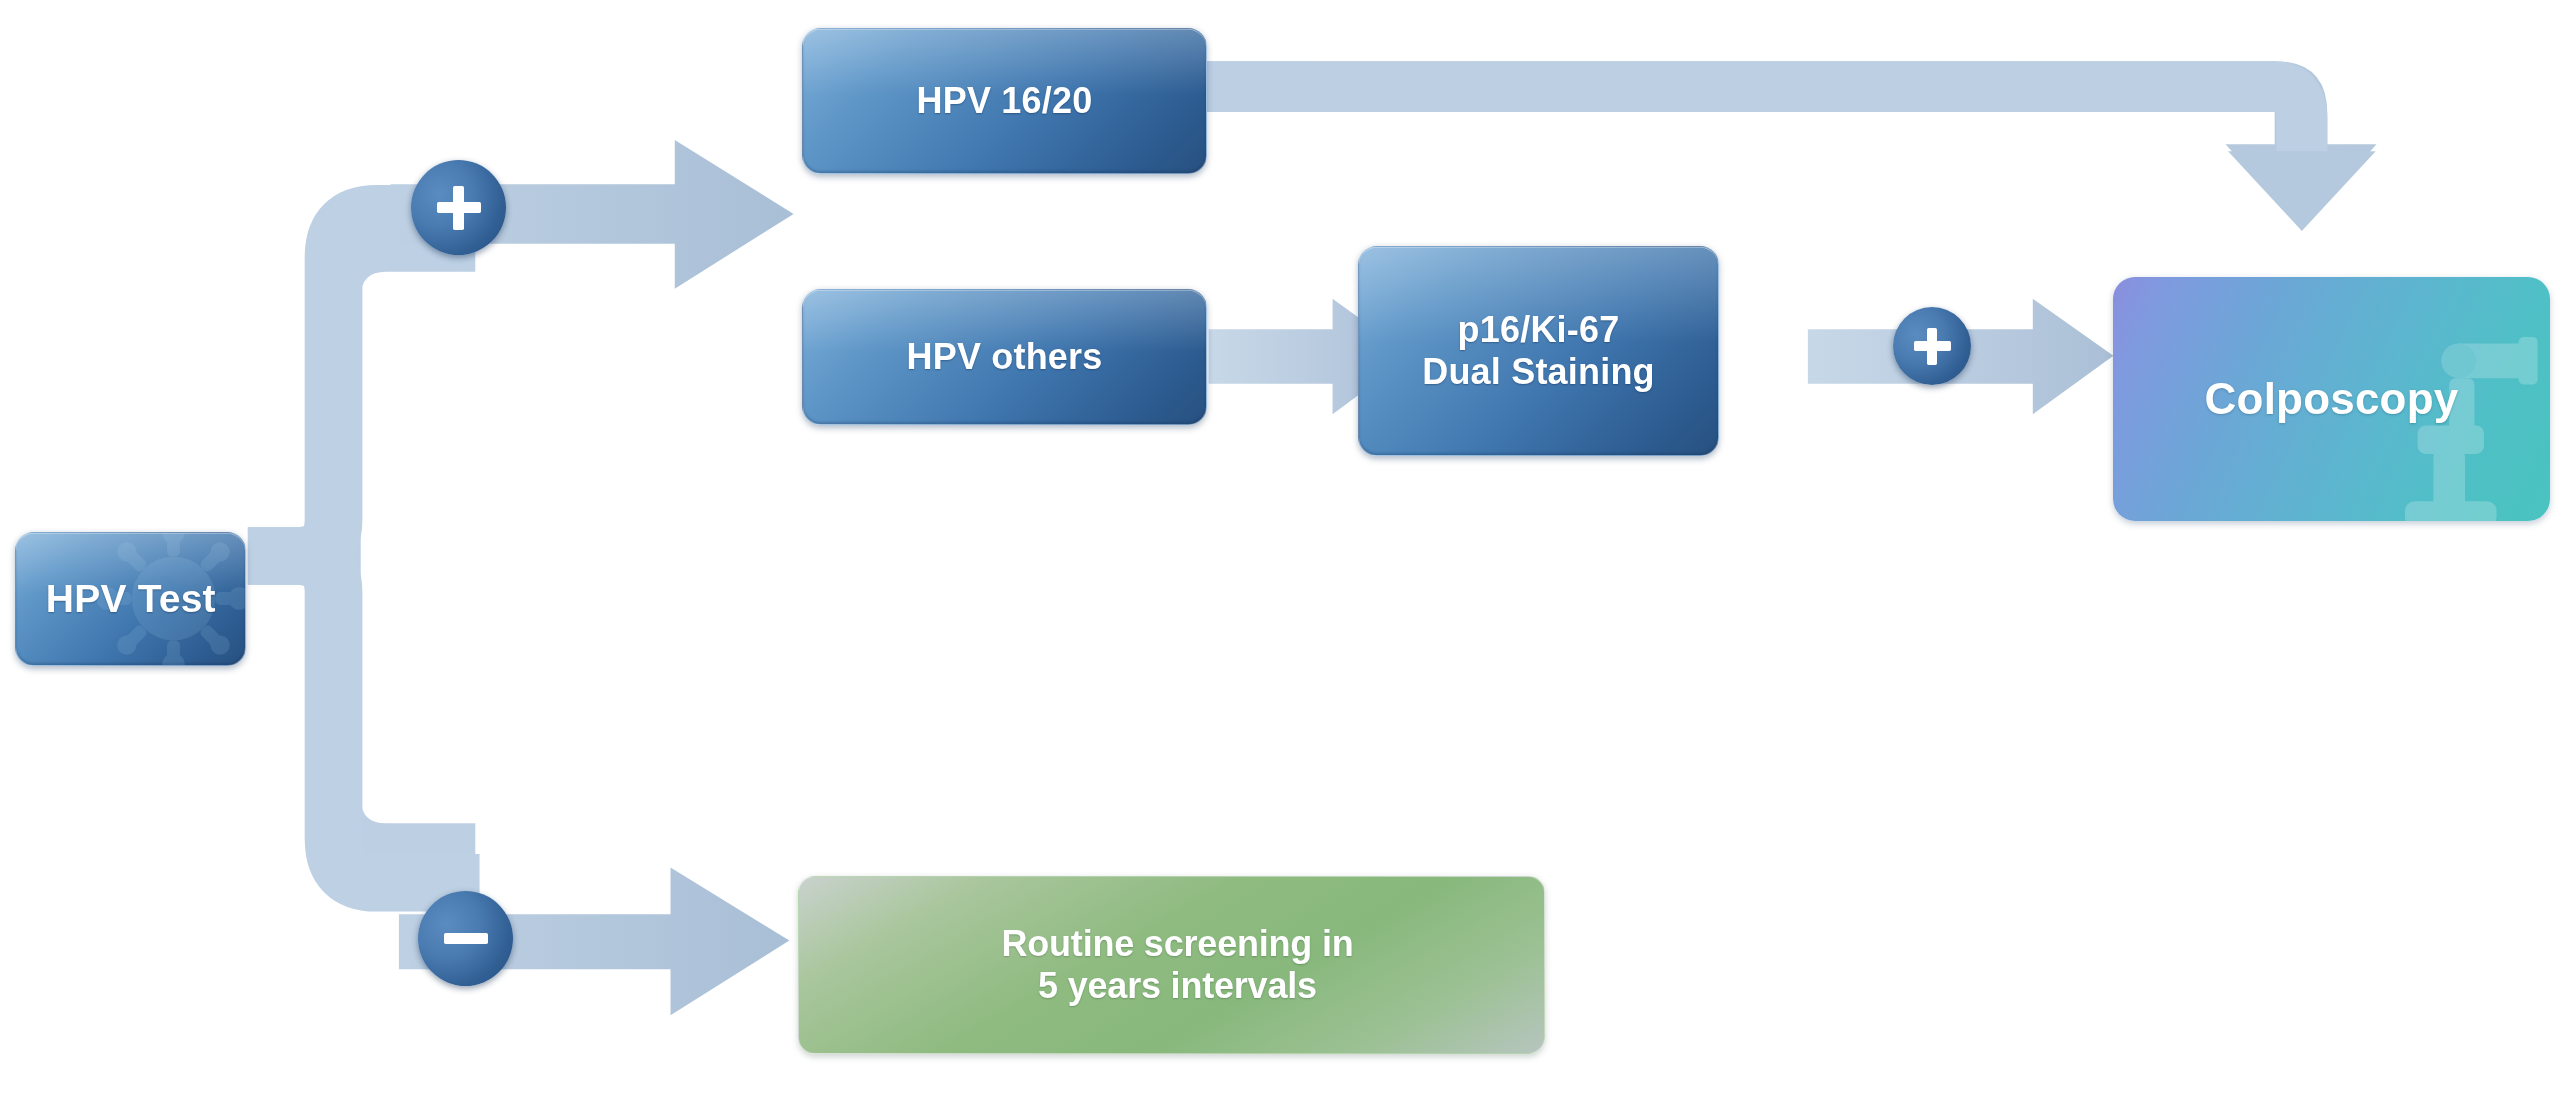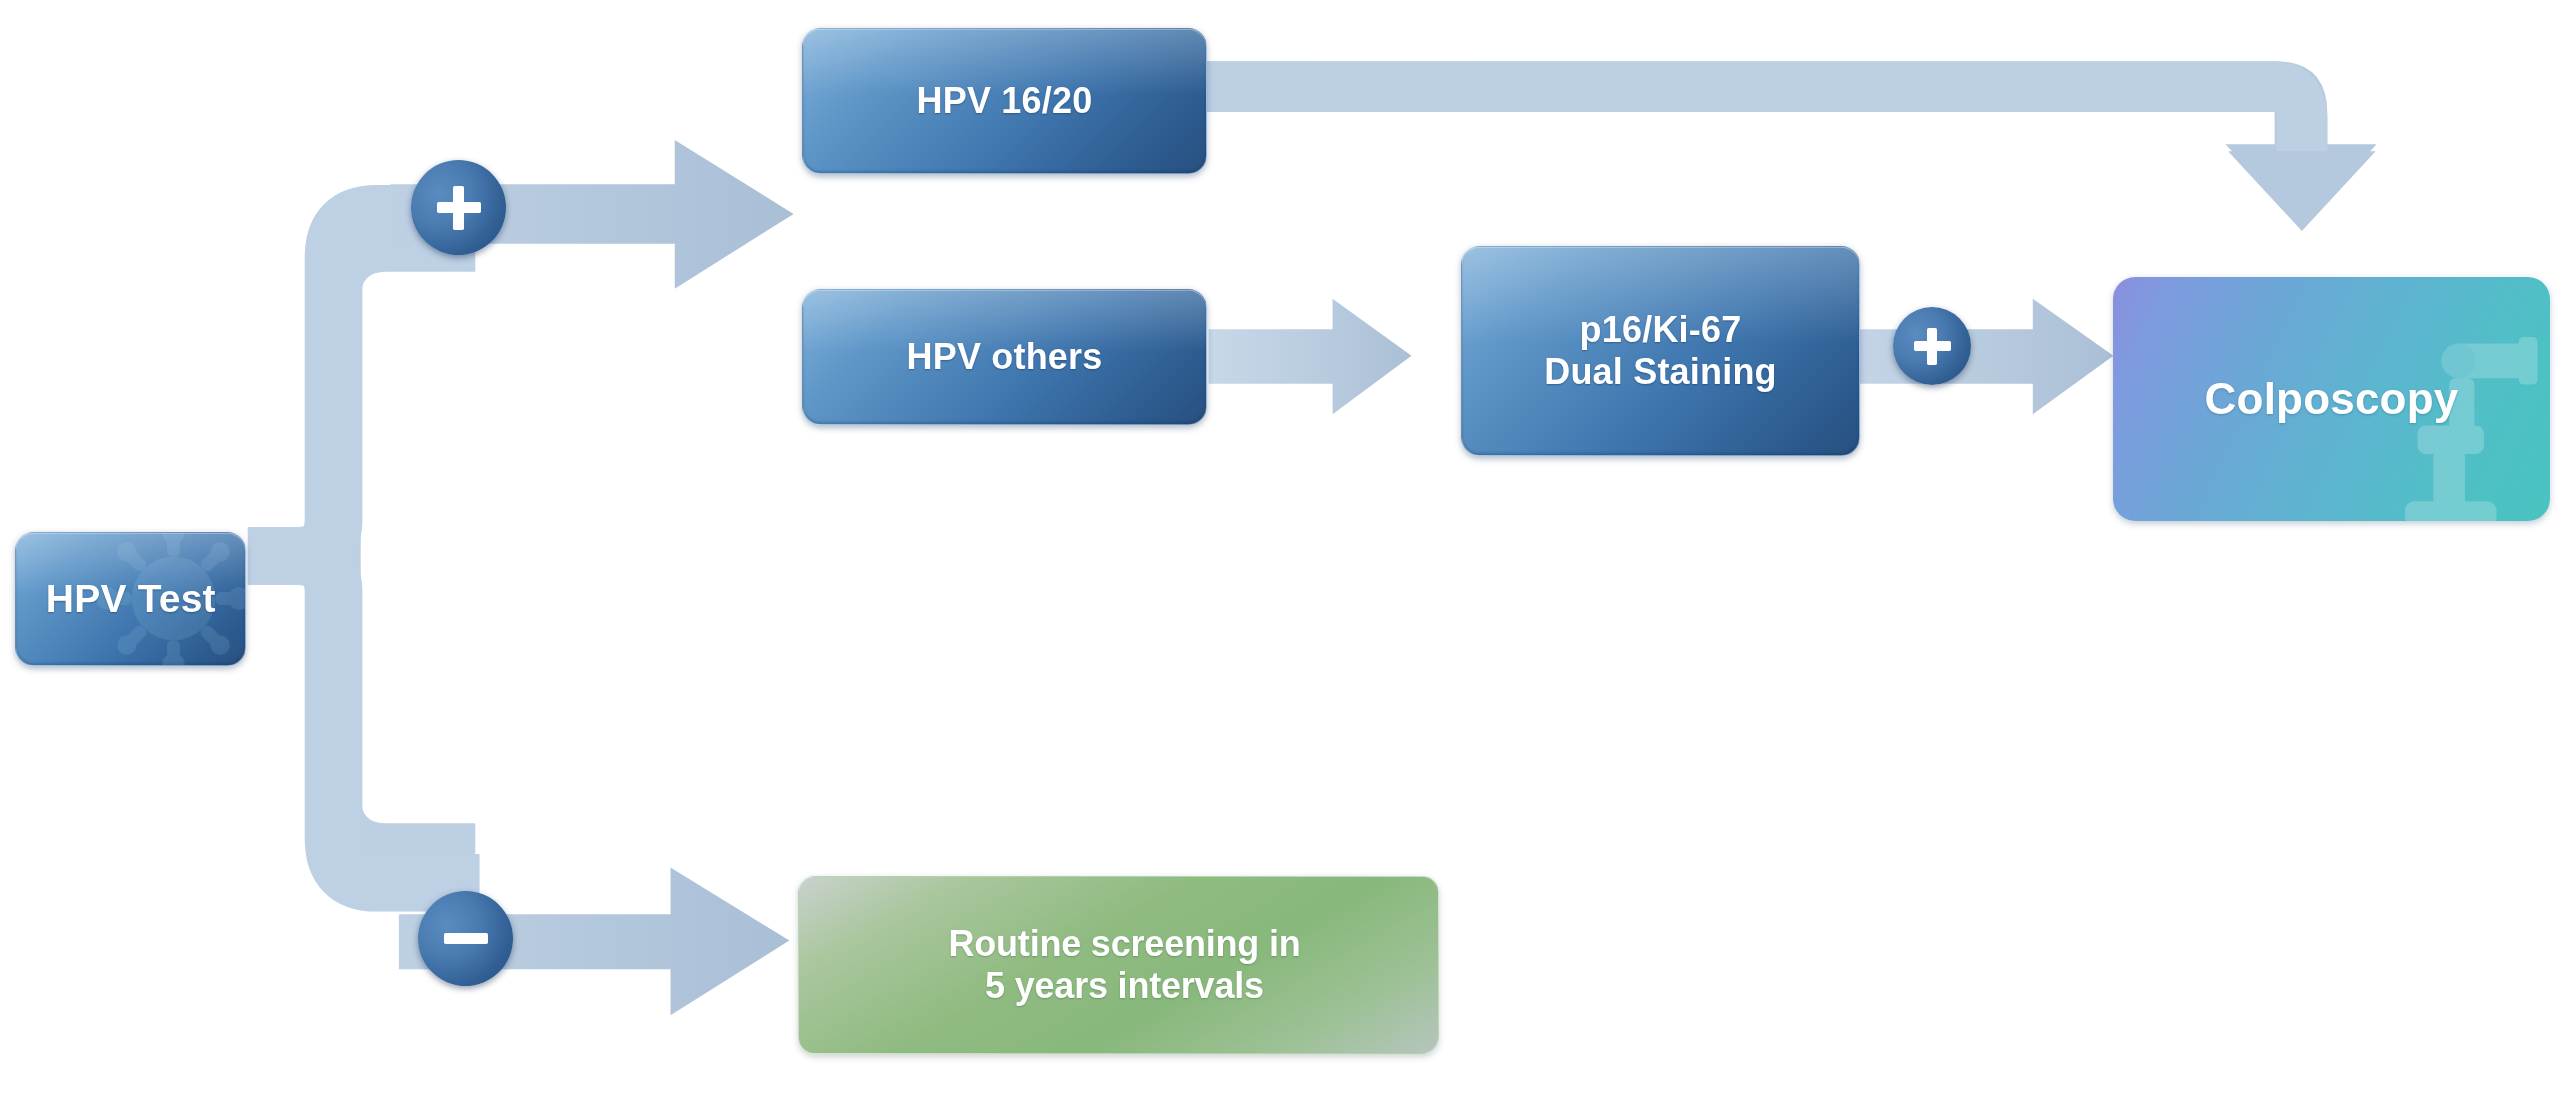--- a/index.html
+++ b/index.html
@@ -239,41 +239,41 @@
   </div>
 
   <div class="node blue" style="left:802px; top:28px; width:405px; height:146px;">
     <span class="node-label" style="font-size:36px;">HPV 16/20</span>
   </div>
 
   <div class="node blue" style="left:802px; top:289px; width:405px; height:136px;justify-content:center;">
     <span class="node-label" style="font-size:36px;">HPV others</span>
   </div>
 
-  <div class="node blue" style="left:1461px; top:246px; width:399px; height:210px;">
+  <div class="node blue" style="left:1358px; top:246px; width:361px; height:210px;">
     <span class="node-label" style="font-size:36px;">p16/Ki-67
 Dual Staining</span>
   </div>
 
   <div class="node teal" style="left:2113px; top:229px; width:437px; height:244px;">
     <svg class="watermark" style="right:-3.4px; bottom:-15.3px; opacity:0.26;" width="195" height="221" viewBox="0 0 120 140" xmlns="http://www.w3.org/2000/svg">
       <g fill="#dff3f3">
         <rect x="58" y="18" width="52" height="22" rx="5"></rect>
         <rect x="100" y="14" width="12" height="30" rx="3"></rect>
         <circle cx="62" cy="29" r="11" fill="#bfe6e6"></circle>
         <rect x="56" y="40" width="16" height="34" rx="4"></rect>
         <rect x="36" y="70" width="42" height="18" rx="5"></rect>
         <rect x="46" y="86" width="20" height="36" rx="4"></rect>
         <rect x="28" y="118" width="58" height="16" rx="6"></rect>
       </g>
     </svg>
     <span class="node-label" style="font-size:44px; text-shadow:0 0.8px 2.5px rgba(20,70,90,0.30);">Colposcopy</span>
   </div>
 
-  <div class="node green" style="left:798px; top:876px; width:641px; height:178px;padding-left:12px;">
+  <div class="node green" style="left:798px; top:876px; width:747px; height:178px;padding-left:12px;">
     <span class="node-label" style="font-size:36px; text-shadow:0 0.8px 1.7px rgba(50,80,55,0.35);">Routine screening in
 5 years intervals</span>
   </div>
 
   <div class="sign-badge" style="left:411px; top:160px; width:95px; height:95px;">
     <span class="plus-bar-h" style="width:44px; height:11px;"></span>
     <span class="plus-bar-v" style="width:11px; height:44px;"></span>
     <span class="glyph" style="font-size:0; opacity:0;">+</span>
   </div>
 

